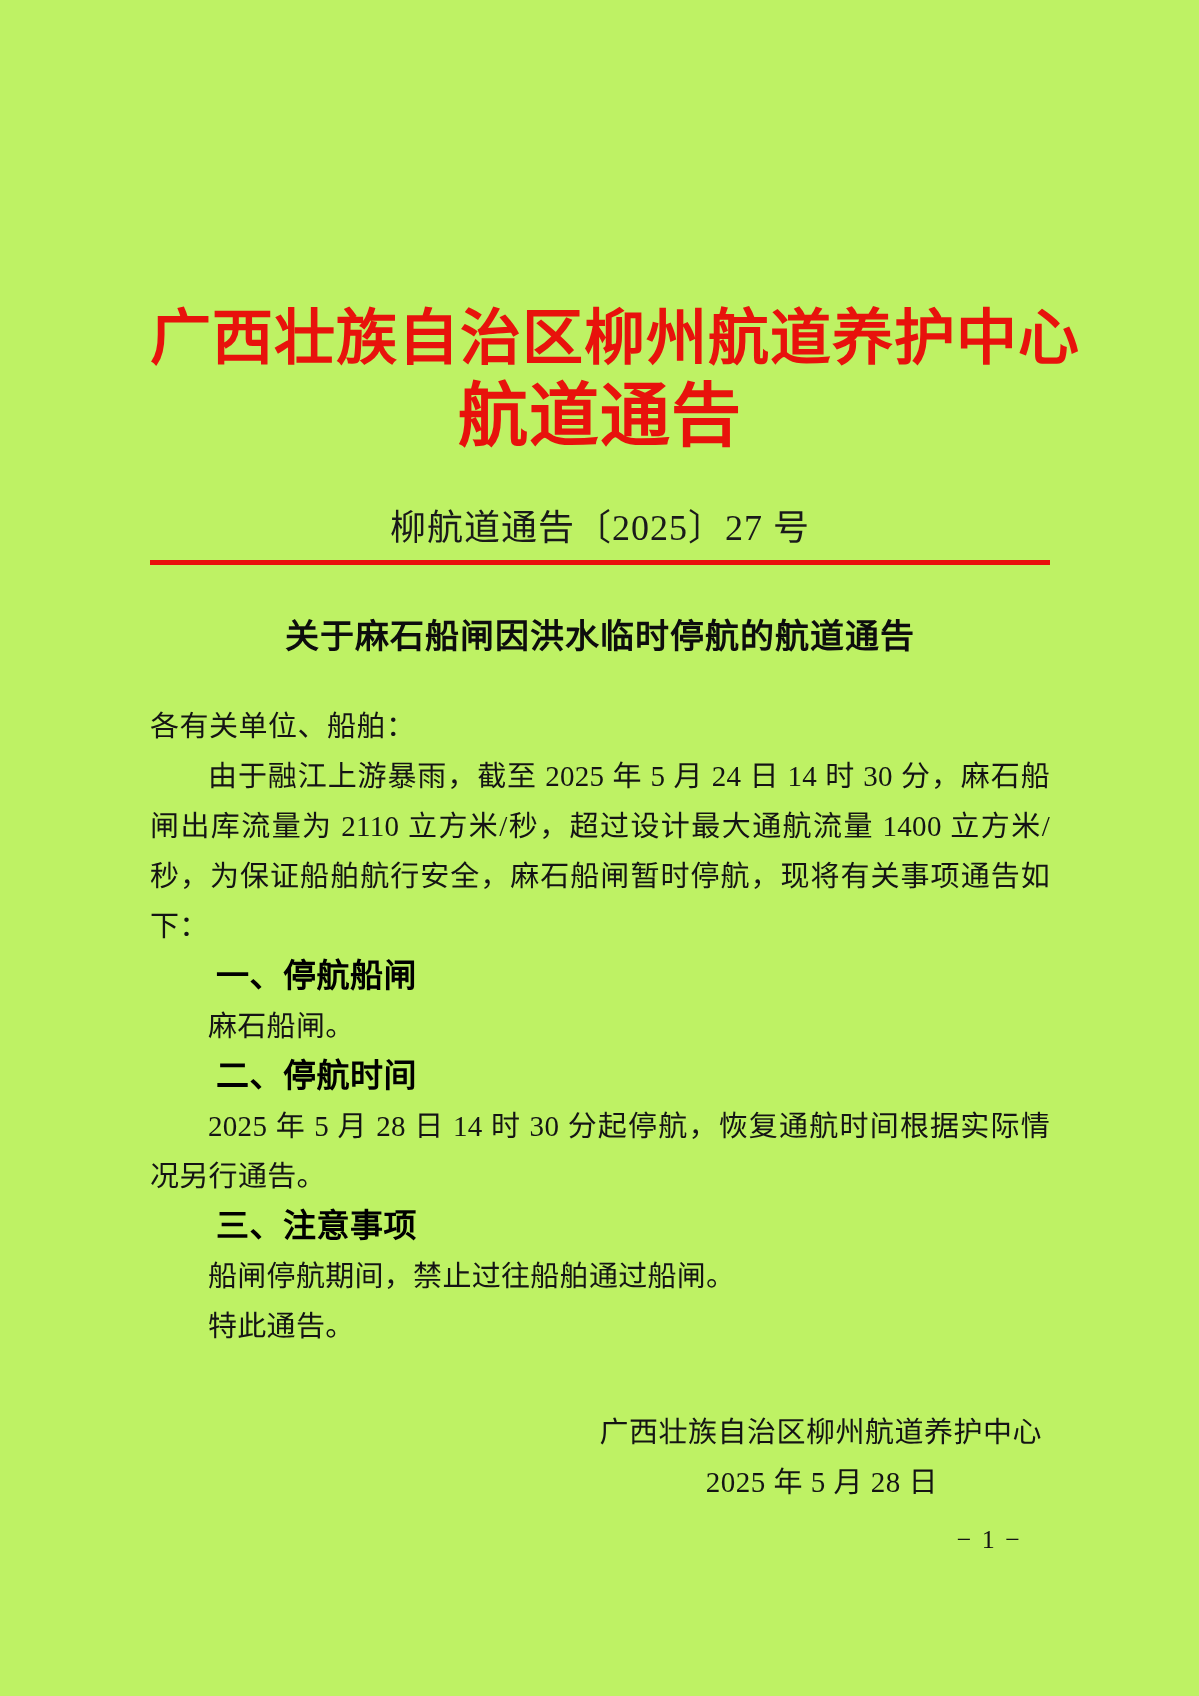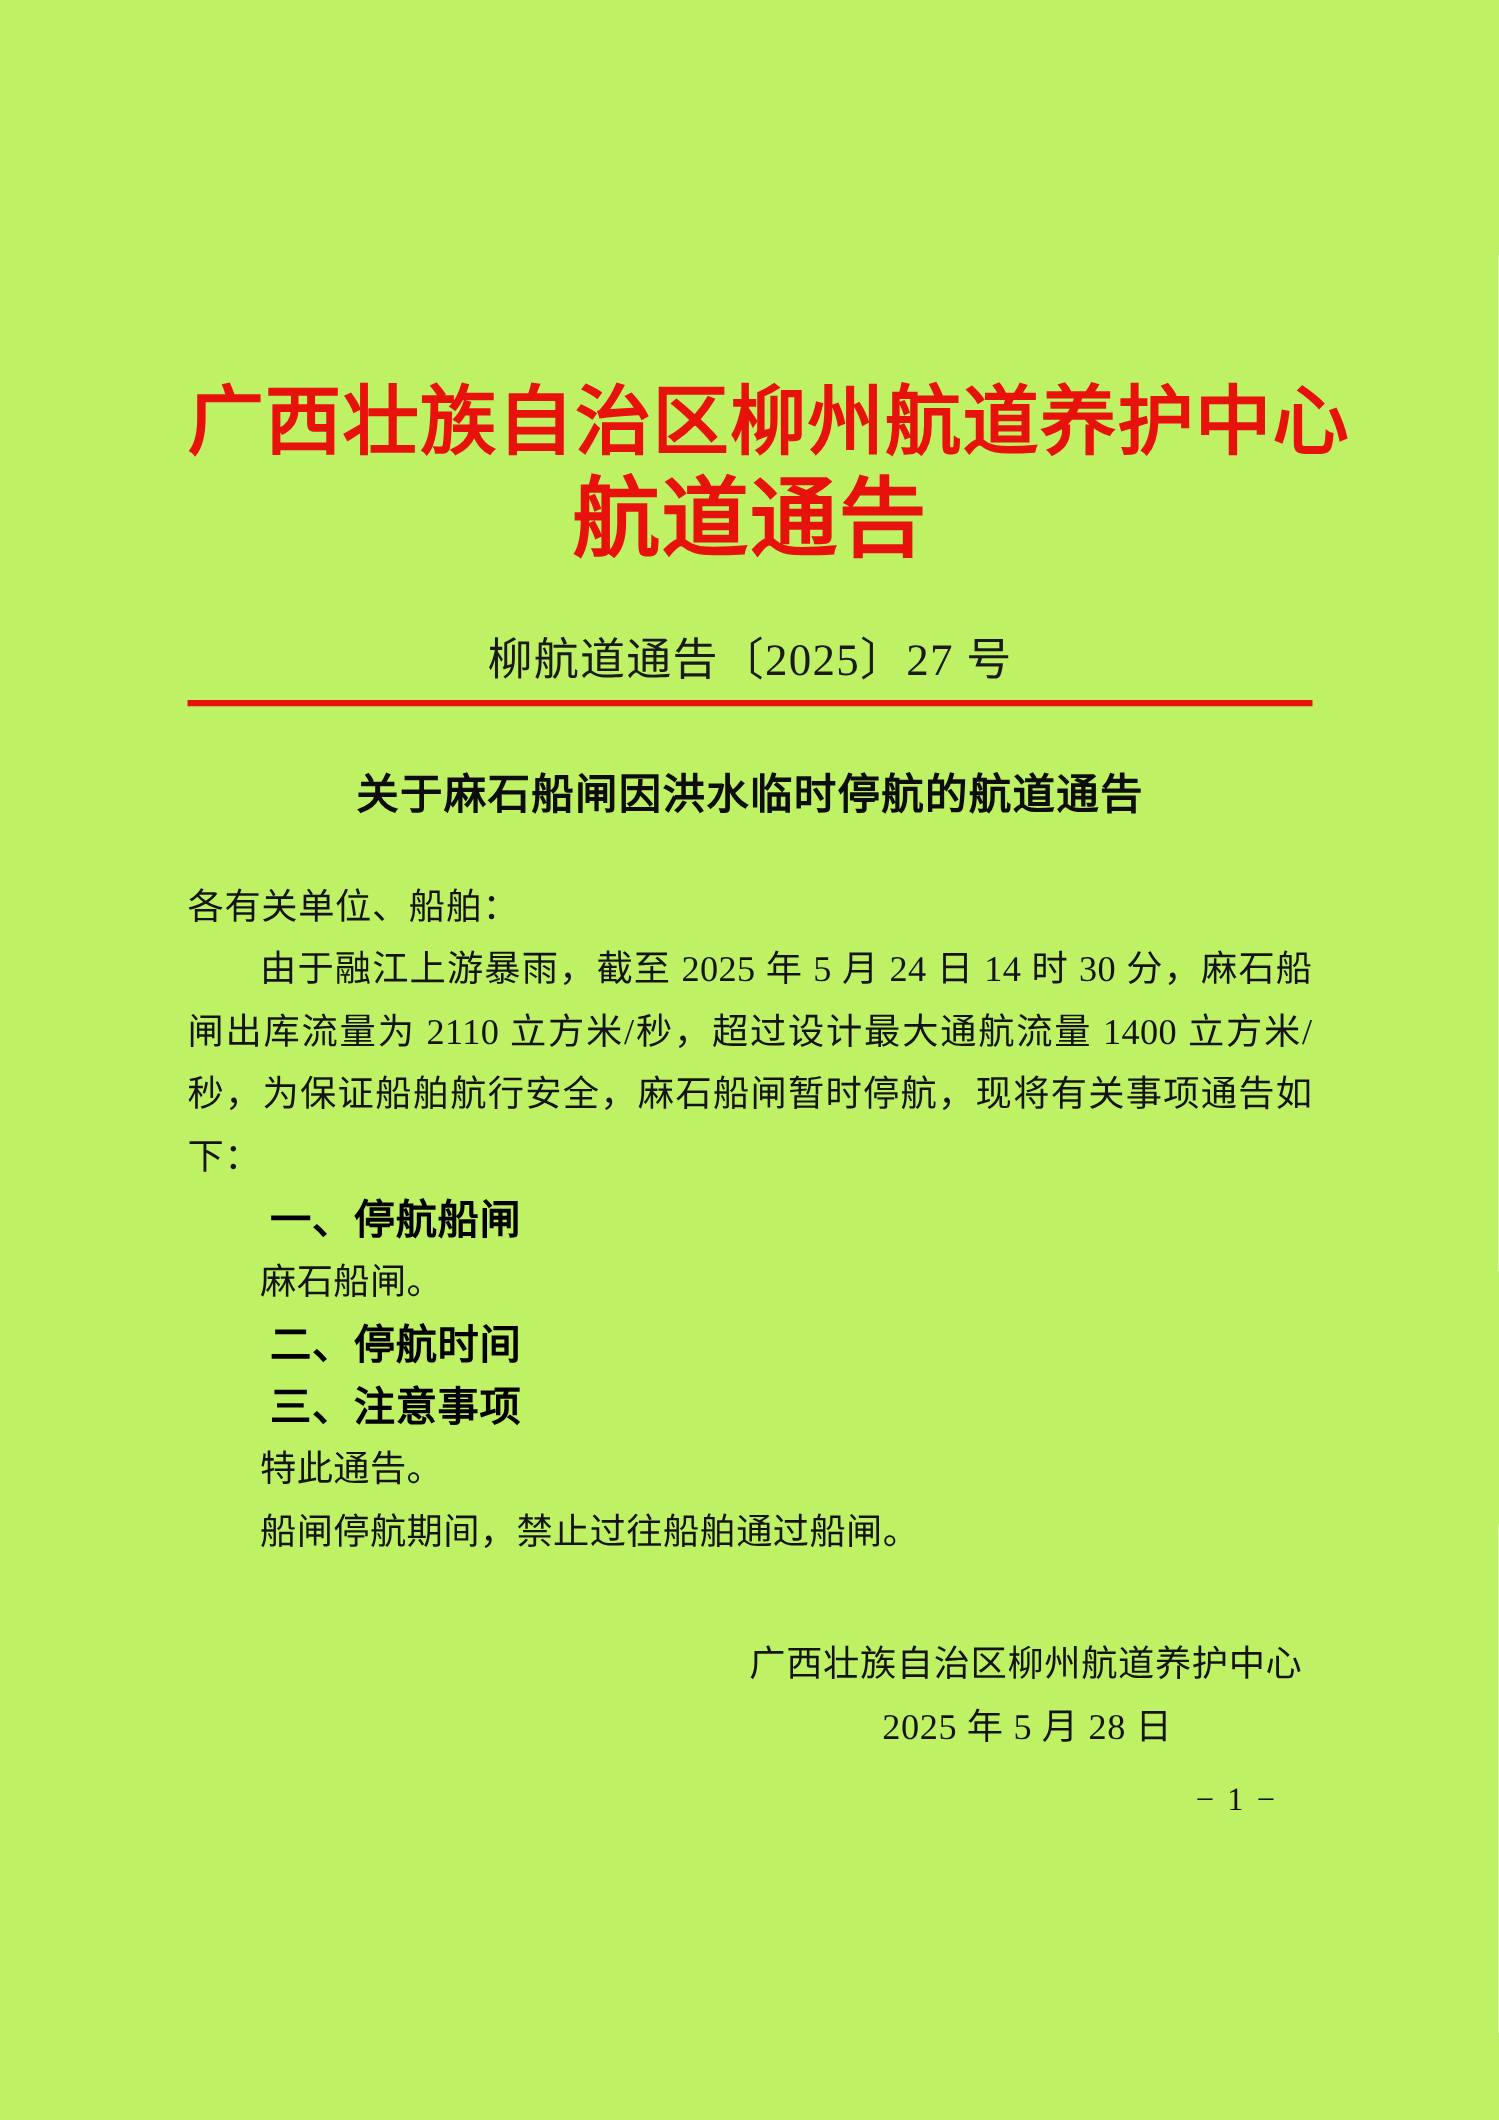--- a/index.html
+++ b/index.html
@@ -172,25 +172,26 @@
     <div class="body-block">
 
       <div class="salutation">各有关单位、船舶：</div>
 
       <div class="para">由于融江上游暴雨，截至 2025 年 5 月 24 日 14 时 30 分，麻石船闸出库流量为 2110 立方米/秒，超过设计最大通航流量 1400 立方米/秒，为保证船舶航行安全，麻石船闸暂时停航，现将有关事项通告如下：</div>
 
       <div class="section-heading">一、停航船闸</div>
       <div class="section-body">麻石船闸。</div>
 
       <div class="section-heading">二、停航时间</div>
+      <div class="section-body">2025 年 5 月 28 日 14 时 30 分起停航，恢复通航时间根据实际情况另行通告。</div>
 
       <div class="section-heading">三、注意事项</div>
+      <div class="section-body">船闸停航期间，禁止过往船舶通过船闸。</div>
+
       <div class="section-body">特此通告。</div>
-
-      <div class="section-body">船闸停航期间，禁止过往船舶通过船闸。</div>
     </div>
 
     <div class="signature">
       <div class="sig-org">广西壮族自治区柳州航道养护中心</div>
       <div class="sig-date">2025 年 5 月 28 日</div>
     </div>
 
     <div class="page-number">− 1 −</div>
 
   </div>

